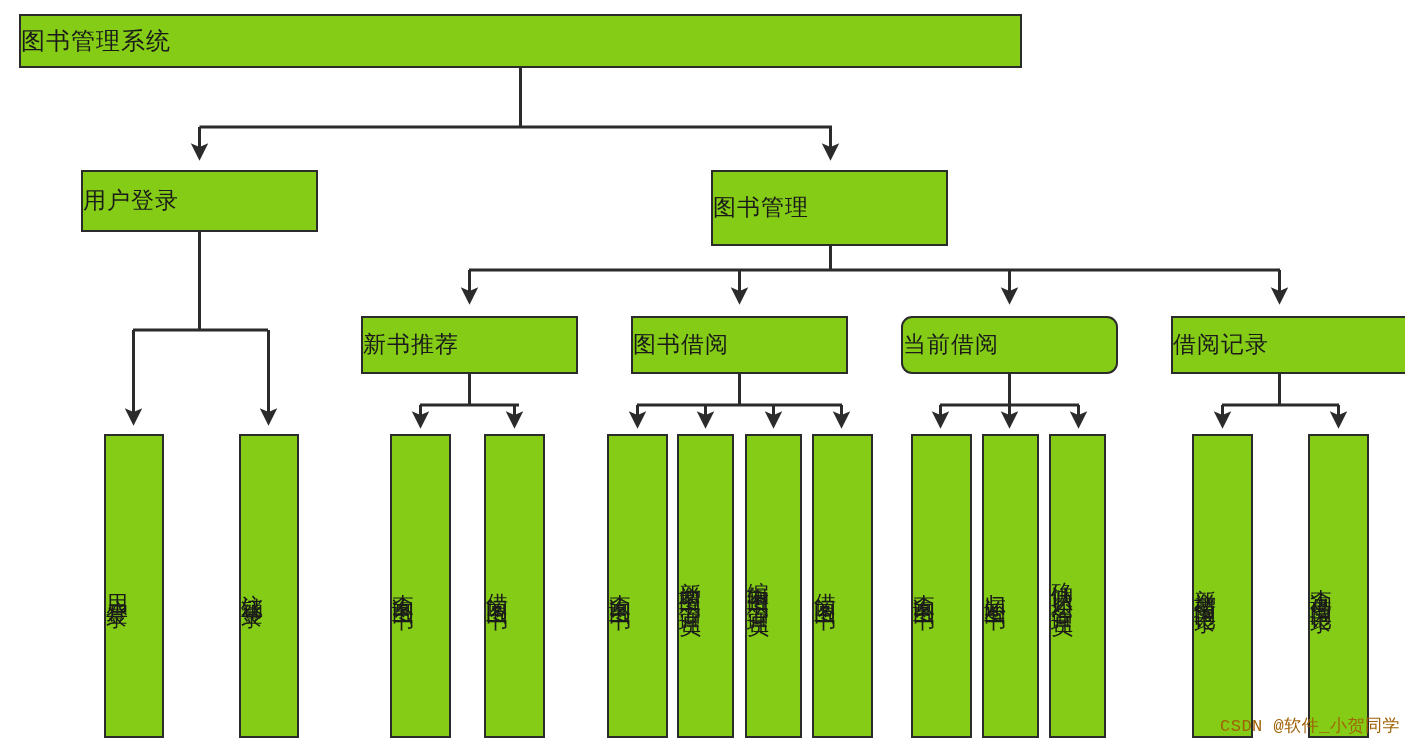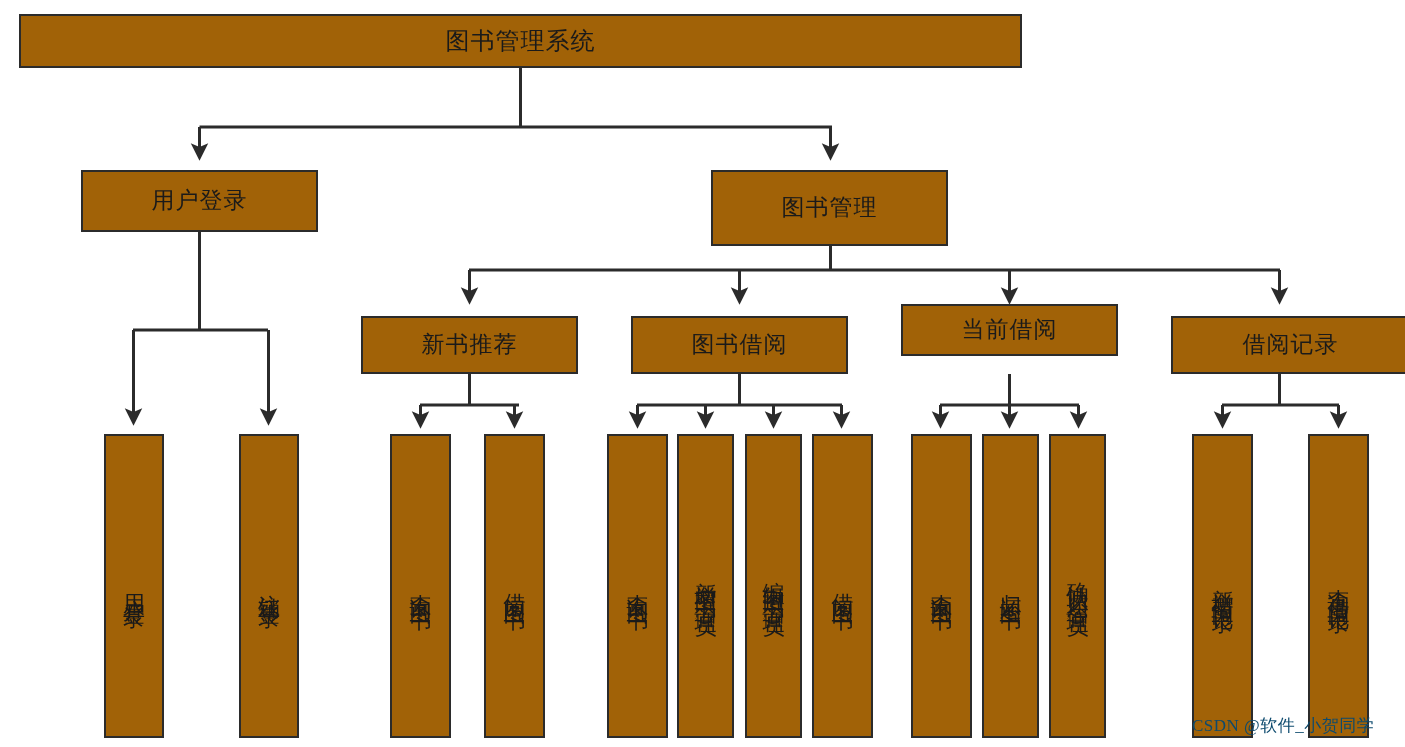--- a/index.html
+++ b/index.html
@@ -23,25 +23,24 @@
     position: absolute;
     top: 0;
     left: 0;
     width: 1405px;
     height: 747px;
     pointer-events: none;
   }
   .node {
     position: absolute;
     box-sizing: border-box;
-    background: #a16207;
+    background: #84cc16;
     border: 2.5px solid #2b2b2b;
     display: flex;
     align-items: center;
-    justify-content: center;
     color: #1a1a1a;
   }
   .node .label {
     display: block;
     text-align: center;
     line-height: 1.18;
     white-space: nowrap;
   }
   .node.horizontal .label {
     font-size: 23px;
@@ -60,24 +59,25 @@
     white-space: nowrap;
   }
   .node.root .label {
     font-size: 24px;
   }
   .watermark {
     position: absolute;
     left: 1192px;
     top: 714px;
     font-size: 17px;
-    color: #0c4a6e;
+    color: #a16207;
     letter-spacing: 0.5px;
     white-space: nowrap;
-    font-family: Liberation Serif, serif;
+    font-family: Liberation Mono, monospace;
+    padding-left: 28px;
   }
 </style>
 </head>
 <body>
 
 <div id="diagram-root">
 
   <svg class="connectors" viewBox="0 0 1405 747" xmlns="http://www.w3.org/2000/svg">
     <defs>
       <marker id="arrow" viewBox="0 0 12 12" refX="6" refY="6" markerWidth="7" markerHeight="7" orient="auto-start-reverse">
@@ -138,21 +138,21 @@
   <div class="node horizontal" style="left:711px; top:170px; width:237px; height:76px;">
     <span class="label">图书管理</span>
   </div>
 
   <div class="node horizontal" style="left:631px; top:316px; width:217px; height:58px;">
     <span class="label">图书借阅</span>
   </div>
   <div class="node horizontal" style="left:361px; top:316px; width:217px; height:58px;">
     <span class="label">新书推荐</span>
   </div>
-  <div class="node horizontal" style="left:901px; top:304px; width:217px; height:52px;">
+  <div class="node horizontal" style="left:901px; top:316px; width:217px; height:58px;border-radius:11px;">
     <span class="label">当前借阅</span>
   </div>
   <div class="node horizontal" style="left:1171px; top:316px; width:239px; height:58px;">
     <span class="label">借阅记录</span>
   </div>
 
   <div class="node vertical" style="left:104px; top:434px; width:60px; height:304px;">
     <span class="label">用户登录</span>
   </div>
   <div class="node vertical" style="left:239px; top:434px; width:60px; height:304px;">

